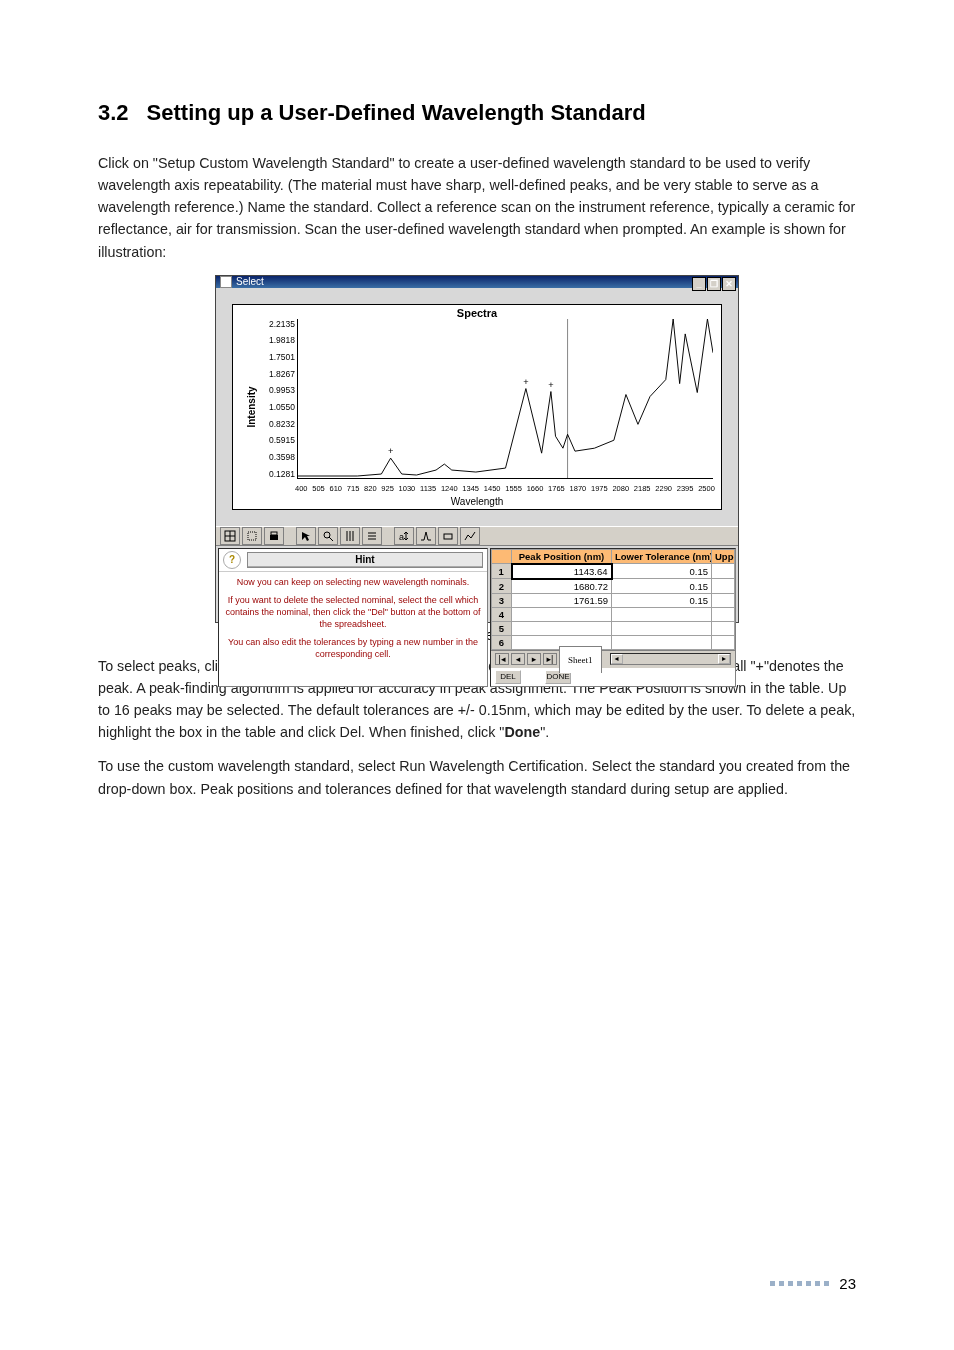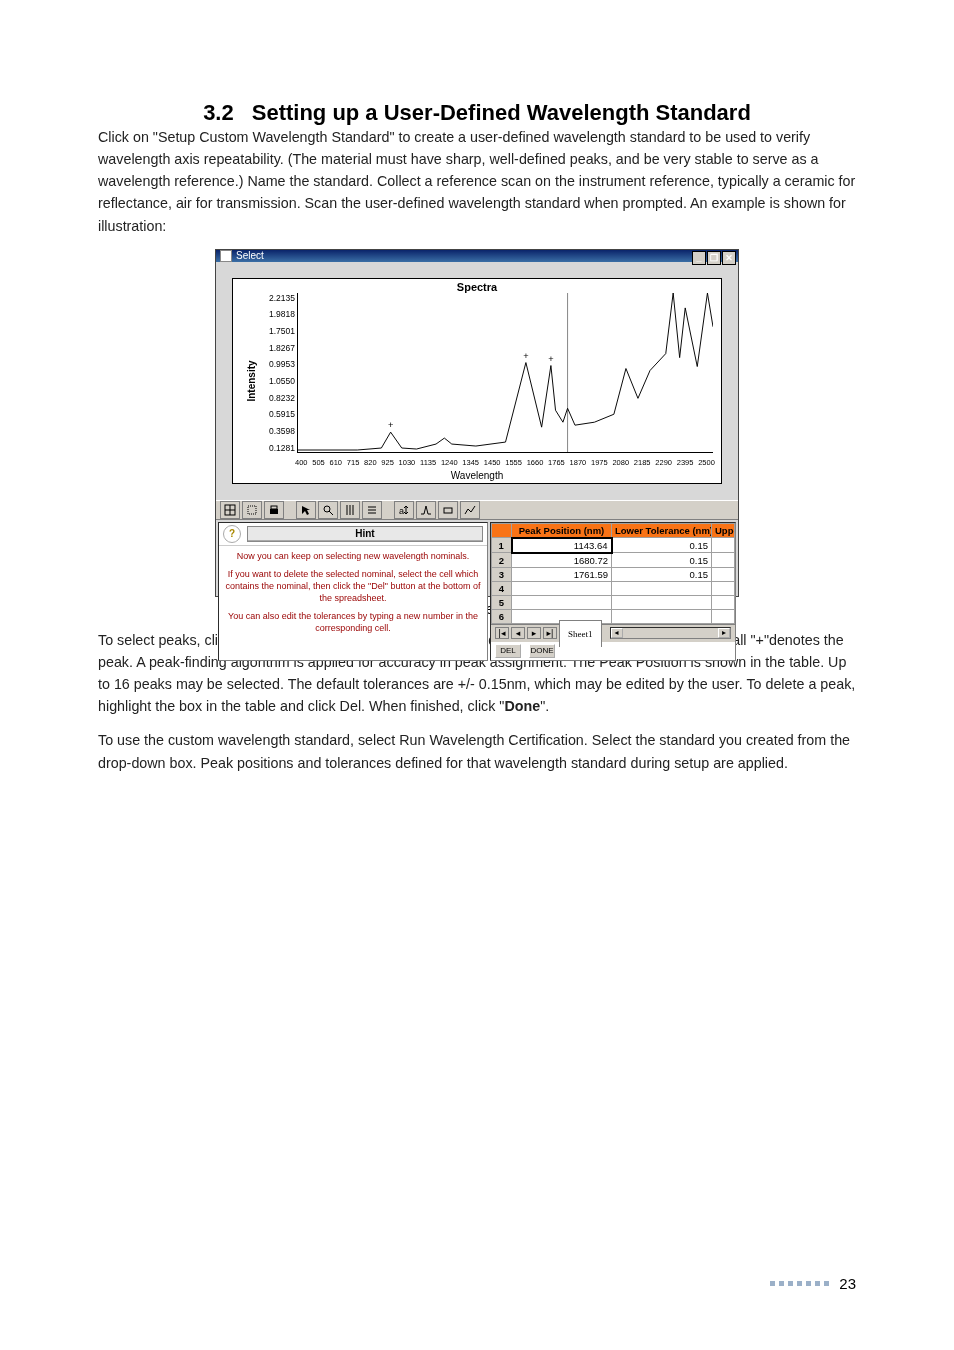--- a/index.html
+++ b/index.html
@@ -1,18 +1,18 @@
 <!DOCTYPE html>
 <html><head>
 <meta charset="utf-8">
 <style>
   * { box-sizing: border-box; margin: 0; padding: 0; }
   html, body { width: 954px; height: 1350px; background: #fff; font-family: Verdana, Arial, sans-serif; color: #000; }
   .page { padding: 100px 98px 0 98px; position: relative; height: 100%; }
-  h2.sect { font-family: Verdana, Arial, sans-serif; font-weight: 700; font-size: 22px; color: #000; margin-bottom: 0; text-align: center; }
+  h2.sect { font-family: Verdana, Arial, sans-serif; font-weight: 700; font-size: 22px; color: #000; margin-bottom: 26px; }
   h2.sect .num { display: inline-block; margin-right: 18px; }
   p.body { font-size: 14.3px; line-height: 1.55; margin-bottom: 12px; color: #222; }
   .figwrap { text-align: center; margin: 10px 0 4px 0; }
   .figcap { text-align: center; font-size: 14.3px; margin: 4px 0 12px 0; }
   b { font-weight: 700; }
 
   
   .shot { width: 524px; height: 348px; margin: 0 auto; border: 1px solid #444; background: #d8d8d8; font-family: Tahoma, Arial, sans-serif; font-size: 10px; color: #000; position: relative; display: flex; flex-direction: column; }
   .titlebar { height: 18px; background: linear-gradient(#0a246a,#3a6ea5); color: #fff; display: flex; align-items: center; position: relative; padding-left: 4px; }
   .titlebar .ticon { width: 12px; height: 12px; background: #fff; margin-right: 4px; border: 1px solid #888; }
@@ -36,28 +36,28 @@
   .hinthdr { display:flex; align-items:center; gap:6px; padding: 2px 4px; border-bottom: 1px solid #ccc; }
   .hintico { width:18px; height:18px; border:1px solid #aaa; border-radius:50%; display:flex; align-items:center; justify-content:center; font-weight:700; color:#a80; }
   .hintbox { flex:1; border:1px solid #888; margin:2px; }
   .hinttitle { text-align:center; background:#e8e8e8; font-weight:700; padding:1px 0; border-bottom:1px solid #aaa; }
   .hintbody { padding: 4px 6px; font-size: 9px; color: #900; line-height: 1.35; }
   .hintbody p { margin-bottom: 6px; }
 
   .gridpane { flex: 1; background: #fff; border: 1px inset #808080; display:flex; flex-direction:column; position:relative; }
   table.sheet { border-collapse: collapse; width: 100%; table-layout: fixed; font-size: 9.5px; }
   table.sheet th, table.sheet td { border: 1px solid #a0a0a0; padding: 1px 3px; height: 14px; overflow:hidden; white-space:nowrap; }
-  table.sheet th { background: #f97316; font-weight: 700; }
+  table.sheet th { background: #fdba74; font-weight: 700; }
   table.sheet td.rowhdr { background: #d4d0c8; text-align:center; font-weight:700; width:18px; }
   table.sheet td.val { text-align: right; }
   table.sheet td.sel { border: 2px solid #000; }
   .sheetbar { height: 18px; background:#d4d0c8; border-top:1px solid #808080; display:flex; align-items:center; padding: 0 4px; gap:2px; font-size:9px; position:relative; }
   .tabbtn { width:14px; height:12px; border:1px solid #808080; background:#d4d0c8; text-align:center; line-height:10px; }
   .sheettab { background:#fff; border:1px solid #808080; border-bottom:none; padding: 8px 8px; font-family: Liberation Serif, serif; }
-  .btmbtns { height:18px; display:flex; gap:8px; padding:2px 4px; }
+  .btmbtns { height:18px; display:flex; gap:24px; padding:2px 4px; }
   .smbtn { width:26px; height:14px; border:1px outset #fff; background:#d4d0c8; font-size:8px; text-align:center; line-height:12px; }
   .hsb { flex:1; height:12px; background:#d4d0c8; border:1px inset #808080; margin-left:6px; position:relative; }
   .hsb .arrow { width:12px; height:10px; background:#d4d0c8; border:1px outset #fff; position:absolute; top:0; text-align:center; line-height:8px; font-size:8px;}
   .hsb .arrow.l{left:0;} .hsb .arrow.r{right:0;}
 
   .footer { position: absolute; bottom: 58px; right: 98px; display: flex; align-items: center; gap: 10px; }
   .dots { display:flex; gap:4px; }
   .dot { width:5px; height:5px; background:#9bb0c8; }
   .pagenum { font-weight:400; font-size:15px; }
 </style>

